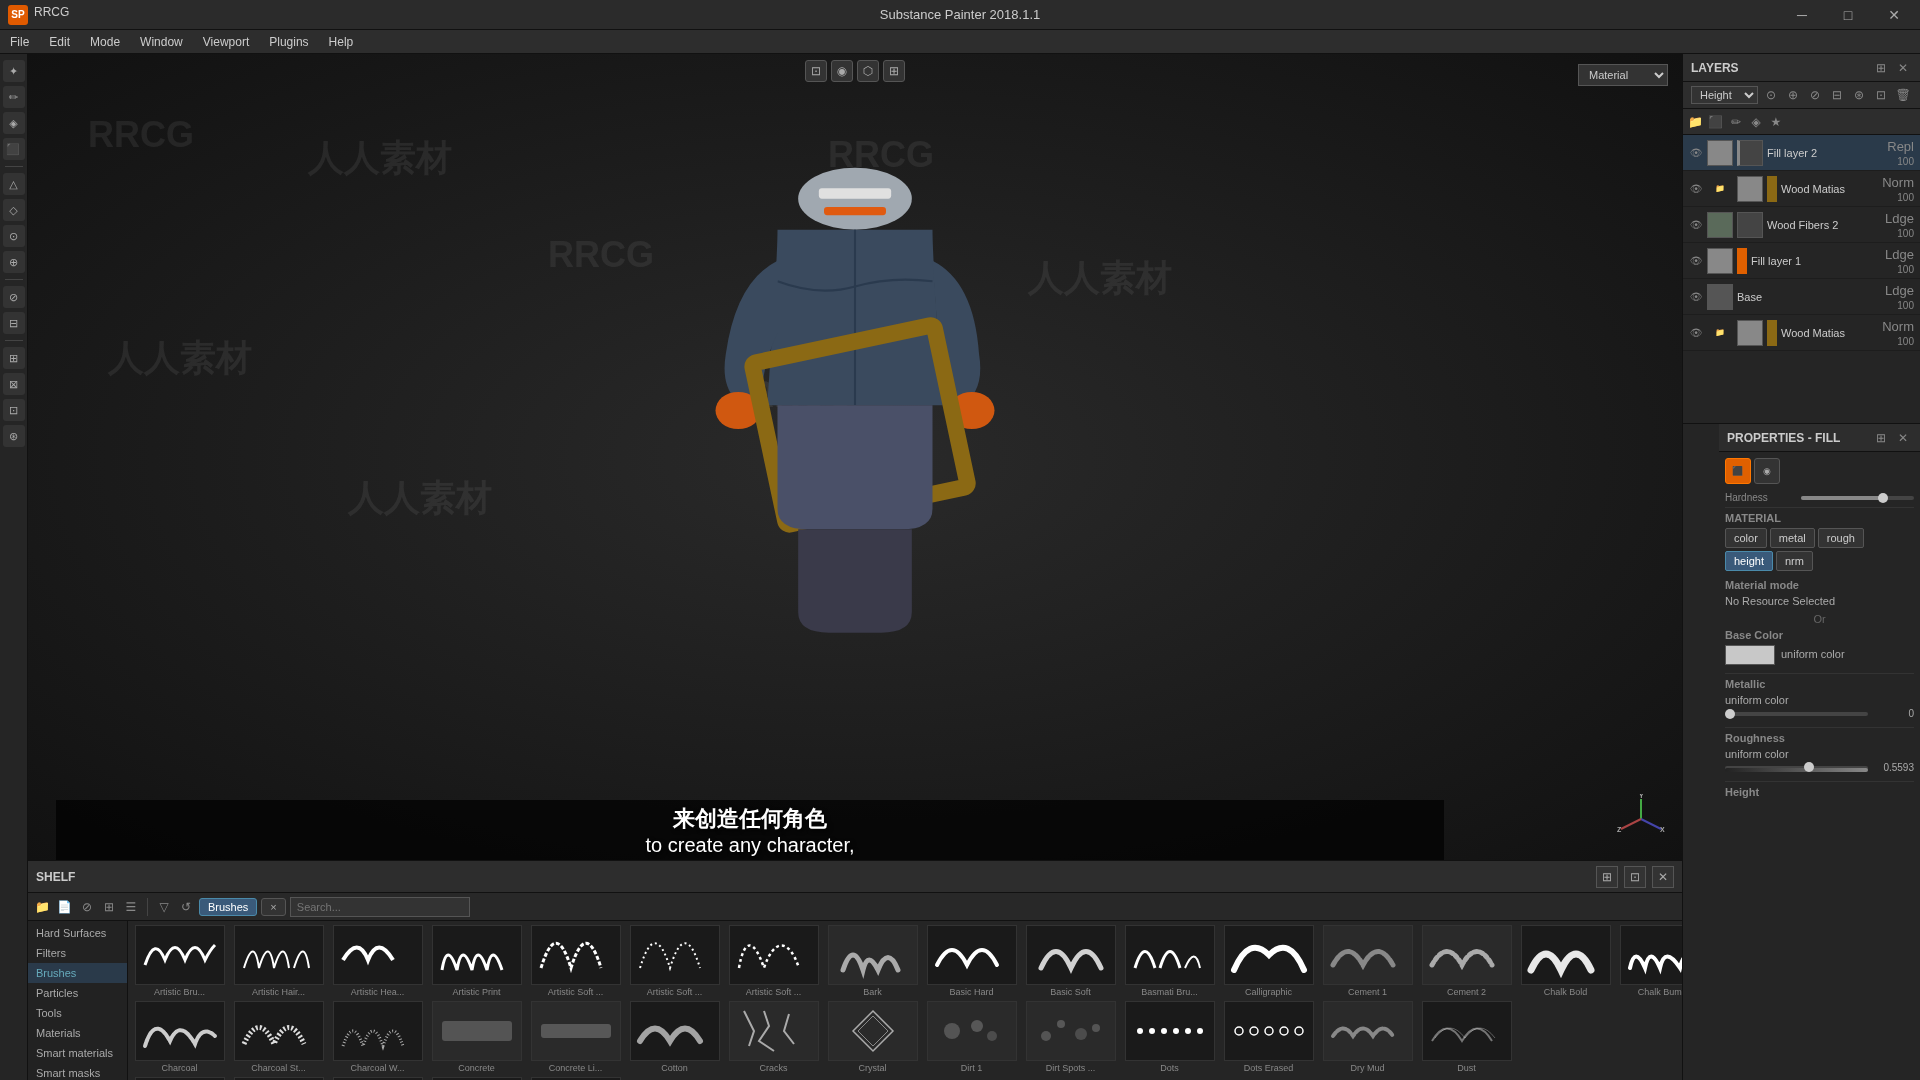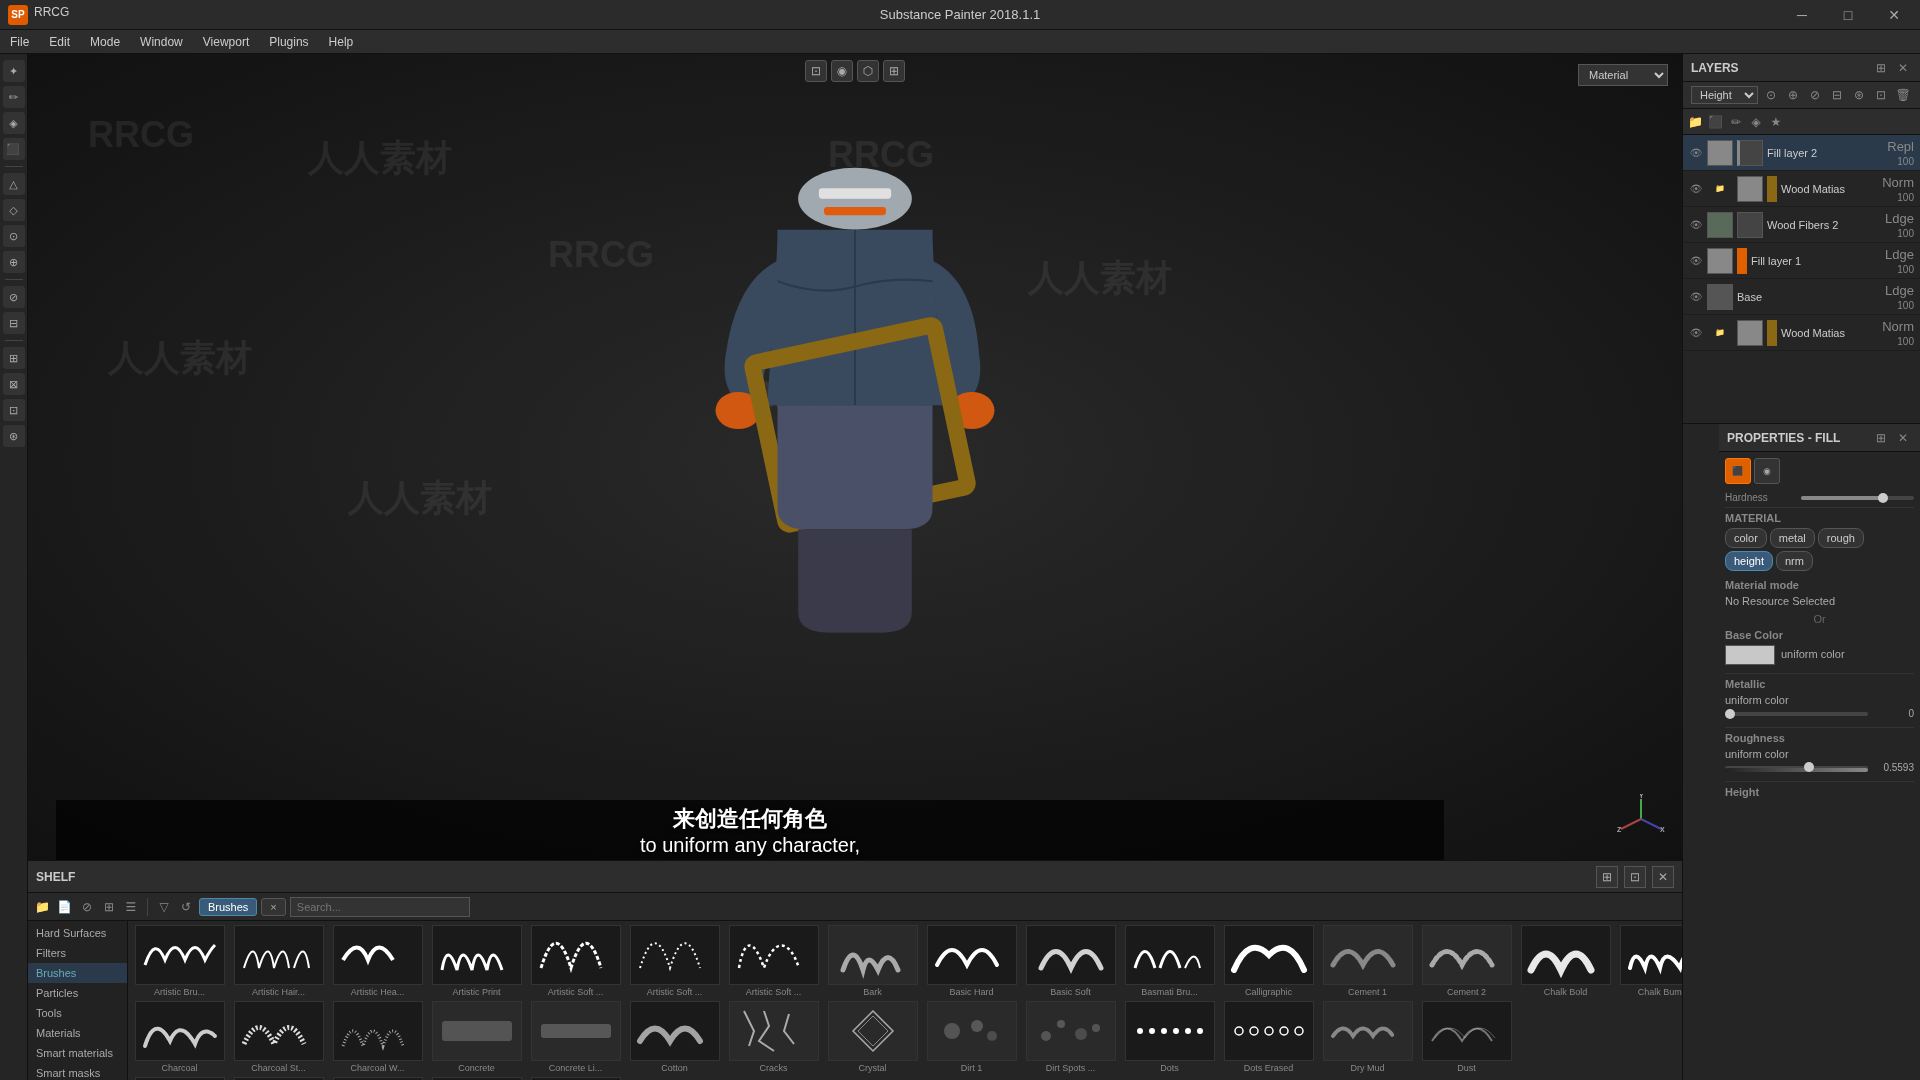--- a/index.html
+++ b/index.html
@@ -379,21 +379,21 @@
     .material-buttons {
       display: flex;
       gap: 3px;
       margin-bottom: 8px;
       flex-wrap: wrap;
     }
     .mat-btn {
       padding: 3px 8px;
       background: #333;
       border: 1px solid #555;
-      border-radius: 8px;
+      border-radius: 2px;
       color: #ccc;
       font-size: 11px;
       cursor: pointer;
     }
     .mat-btn.active {
       background: #3a5a7a;
       border-color: #4a8aaa;
       color: white;
     }
 
@@ -744,21 +744,21 @@
         <line x1="25" y1="25" x2="5" y2="35" stroke="#aa4444" stroke-width="2"></line>
         <text x="23" y="4" fill="#aaa" font-size="7">Y</text>
         <text x="44" y="38" fill="#aaa" font-size="7">X</text>
         <text x="1" y="38" fill="#aaa" font-size="7">Z</text>
       </svg>
     </div>
   </div>
 
   <div id="subtitle-bar">
     <div id="subtitle-cn">来创造任何角色</div>
-    <div id="subtitle-en">to uniform any character,</div>
+    <div id="subtitle-en">to create any character,</div>
   </div>
 </div>
 
 <div id="right-panel">
 
   <div id="layers-panel">
     <div id="layers-header">
       <span id="layers-title">LAYERS</span>
       <div class="panel-controls">
         <button class="panel-btn">⊞</button>

